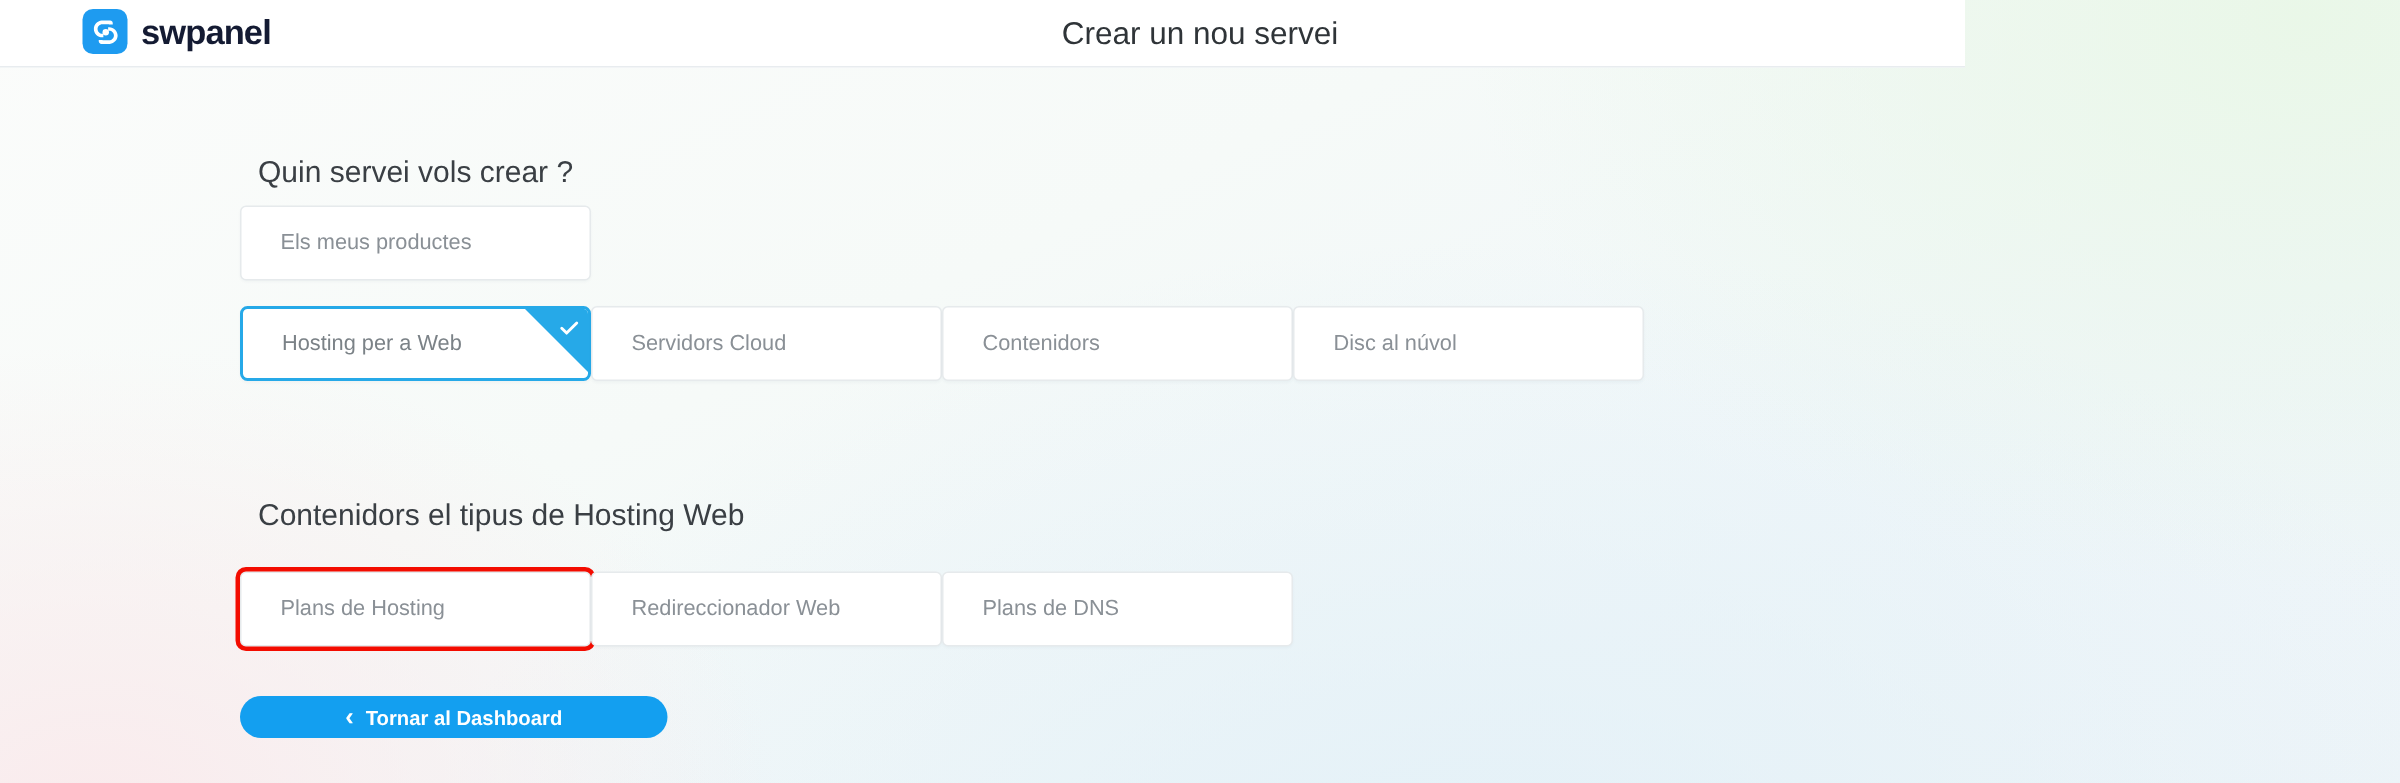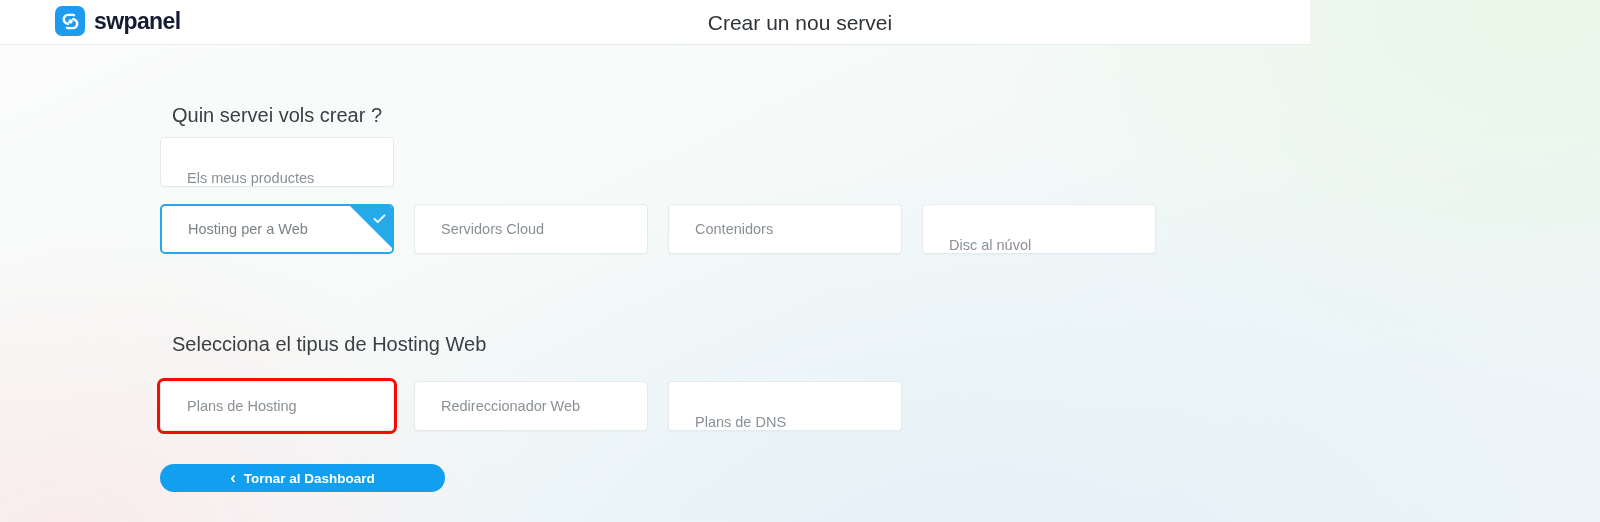--- a/index.html
+++ b/index.html
@@ -105,27 +105,26 @@
   #row-hosting  { top: 336px; }
 
   .card {
     position: relative;
     width: 234px;
     height: 50px;
     box-sizing: border-box;
     background: #ffffff;
     border: 1px solid #e6eaec;
     border-radius: 4px;
-    margin-right: 20px;
     display: flex;
     align-items: center;
     box-shadow: 0 1px 2px rgba(40,60,80,0.035);
     overflow: hidden;
   }
-  .card:last-child { margin-right: 12px; align-items: flex-end; }
+  .card:last-child { margin-right: 12px; }
 
   .card-label {
     padding-left: 26px;
     font-size: 14.5px;
     color: #8a9096;
     white-space: nowrap;
   }
 
   .card.selected {
     border: 2px solid #26a9e8;
@@ -238,21 +237,21 @@
           <span class="card-label">Servidors Cloud</span>
         </div>
         <div class="card">
           <span class="card-label">Contenidors</span>
         </div>
         <div class="card">
           <span class="card-label">Disc al núvol</span>
         </div>
       </div>
 
-    <h2 id="heading-2" class="section-heading">Selecciona el tipus de Hosting Web</h2>
+    <h2 id="heading-2" class="section-heading">Contenidors el tipus de Hosting Web</h2>
 
     <div id="row-hosting" class="card-row">
         <div class="card annotated">
           <span class="card-label">Plans de Hosting</span>
         </div>
         <div class="card">
           <span class="card-label">Redireccionador Web</span>
         </div>
         <div class="card">
           <span class="card-label">Plans de DNS</span>

